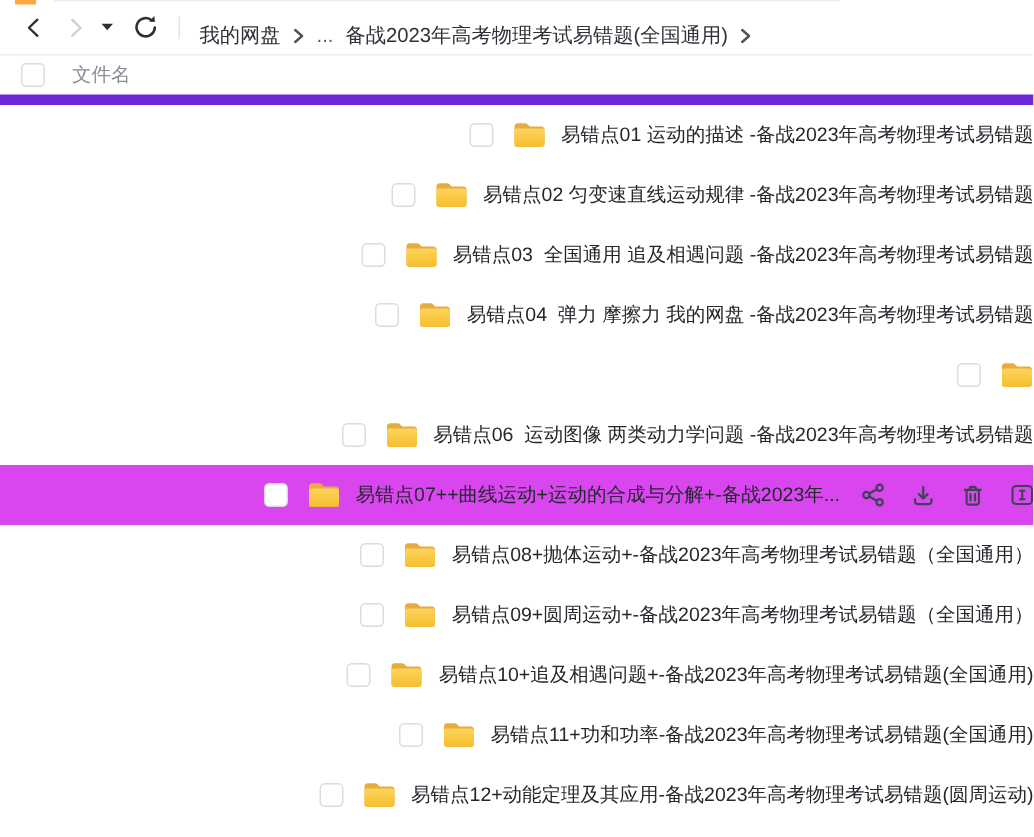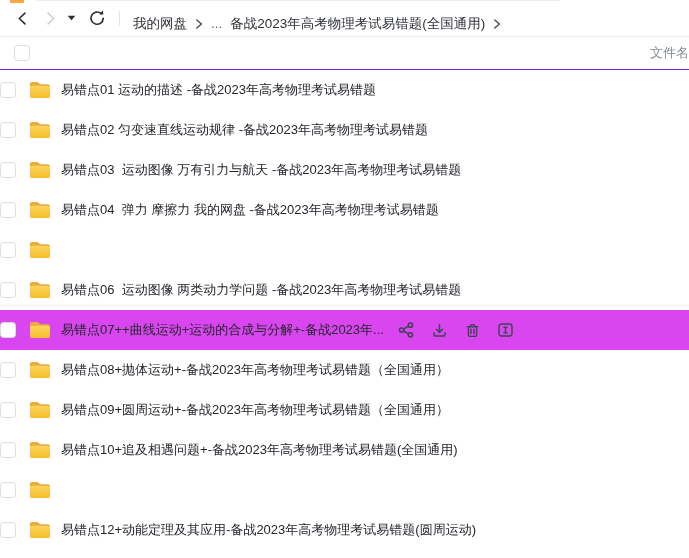--- a/index.html
+++ b/index.html
@@ -27,27 +27,27 @@
   .v-divider{width:1px;height:15px;background:#E3E4E7;margin-right:13px;}
   .breadcrumb{display:flex;align-items:center;font-size:13.5px;color:#2E3238;margin-top:11px;}
   .crumb{cursor:pointer;white-space:pre;}
   .crumb-sep{margin:0 8px;display:flex;align-items:center;}
   .crumb-ellipsis{color:#5A5F66;margin-right:8px;cursor:pointer;}
   .crumb-last-sep{margin-left:8px;}
 
   
   .list-header{
     height:33px;display:flex;align-items:center;padding-left:14px;
-    border-bottom:1px solid #6d28d9;box-sizing:border-box;justify-content:space-between;
+    border-bottom:7px solid #6d28d9;box-sizing:border-box;
   }
   .list-header .col-label{margin-left:18px;font-size:13px;color:#878C95;}
 
   
   .file-list{width:100%;}
-  .row{height:40px;display:flex;align-items:center;padding-left:0;box-sizing:border-box;cursor:pointer;}
+  .row{height:40px;display:flex;align-items:center;padding-left:12px;box-sizing:border-box;cursor:pointer;justify-content:flex-end;}
   .row.hovered{background:#d946ef;}
   .checkbox{
     width:14px;height:14px;flex:none;background:#fff;
     border:1px solid #DADCE1;border-radius:3.5px;cursor:pointer;
   }
   .folder-wrap{margin-left:13px;flex:none;display:flex;}
   .fname{margin-left:10px;font-size:13px;color:#24272C;white-space:pre;}
   .actions{display:flex;align-items:center;margin-left:14px;}
   .action-btn{display:flex;align-items:center;justify-content:center;background:none;border:none;padding:0;margin-right:18px;cursor:pointer;}
   .action-btn:last-child{margin-right:0;}
@@ -147,21 +147,21 @@
   </div>
 
   <div class="row">
     <div class="checkbox"></div>
     <span class="folder-wrap">
         <svg width="22" height="18" viewBox="0 0 22 18">
           <path d="M1 3.1 C1 2 1.9 1.1 3 1.1 h5.1 c.5 0 1 .2 1.4 .6 l1.6 1.6 h7.9 c1.1 0 2 .9 2 2 v9.6 c0 1.1 -.9 2 -2 2 H3 c-1.1 0 -2 -.9 -2 -2 Z" fill="#E9AB3E"></path>
           <rect x="1" y="4.7" width="20" height="12.2" rx="1.8" fill="url(#foldg)"></rect>
         </svg>
       </span>
-    <span class="fname">易错点03  运动图像 万有引力与航天 -备战2023年高考物理考试易错题</span>
+    <span class="fname">易错点03  全国通用 追及相遇问题 -备战2023年高考物理考试易错题</span>
   </div>
 
   <div class="row">
     <div class="checkbox"></div>
     <span class="folder-wrap">
         <svg width="22" height="18" viewBox="0 0 22 18">
           <path d="M1 3.1 C1 2 1.9 1.1 3 1.1 h5.1 c.5 0 1 .2 1.4 .6 l1.6 1.6 h7.9 c1.1 0 2 .9 2 2 v9.6 c0 1.1 -.9 2 -2 2 H3 c-1.1 0 -2 -.9 -2 -2 Z" fill="#E9AB3E"></path>
           <rect x="1" y="4.7" width="20" height="12.2" rx="1.8" fill="url(#foldg)"></rect>
         </svg>
       </span>
@@ -273,20 +273,21 @@
   </div>
 
   <div class="row">
     <div class="checkbox"></div>
     <span class="folder-wrap">
         <svg width="22" height="18" viewBox="0 0 22 18">
           <path d="M1 3.1 C1 2 1.9 1.1 3 1.1 h5.1 c.5 0 1 .2 1.4 .6 l1.6 1.6 h7.9 c1.1 0 2 .9 2 2 v9.6 c0 1.1 -.9 2 -2 2 H3 c-1.1 0 -2 -.9 -2 -2 Z" fill="#E9AB3E"></path>
           <rect x="1" y="4.7" width="20" height="12.2" rx="1.8" fill="url(#foldg)"></rect>
         </svg>
       </span>
+    <span class="fname">易错点11+功和功率-备战2023年高考物理考试易错题(全国通用)</span>
   </div>
 
   <div class="row">
     <div class="checkbox"></div>
     <span class="folder-wrap">
         <svg width="22" height="18" viewBox="0 0 22 18">
           <path d="M1 3.1 C1 2 1.9 1.1 3 1.1 h5.1 c.5 0 1 .2 1.4 .6 l1.6 1.6 h7.9 c1.1 0 2 .9 2 2 v9.6 c0 1.1 -.9 2 -2 2 H3 c-1.1 0 -2 -.9 -2 -2 Z" fill="#E9AB3E"></path>
           <rect x="1" y="4.7" width="20" height="12.2" rx="1.8" fill="url(#foldg)"></rect>
         </svg>
       </span>

